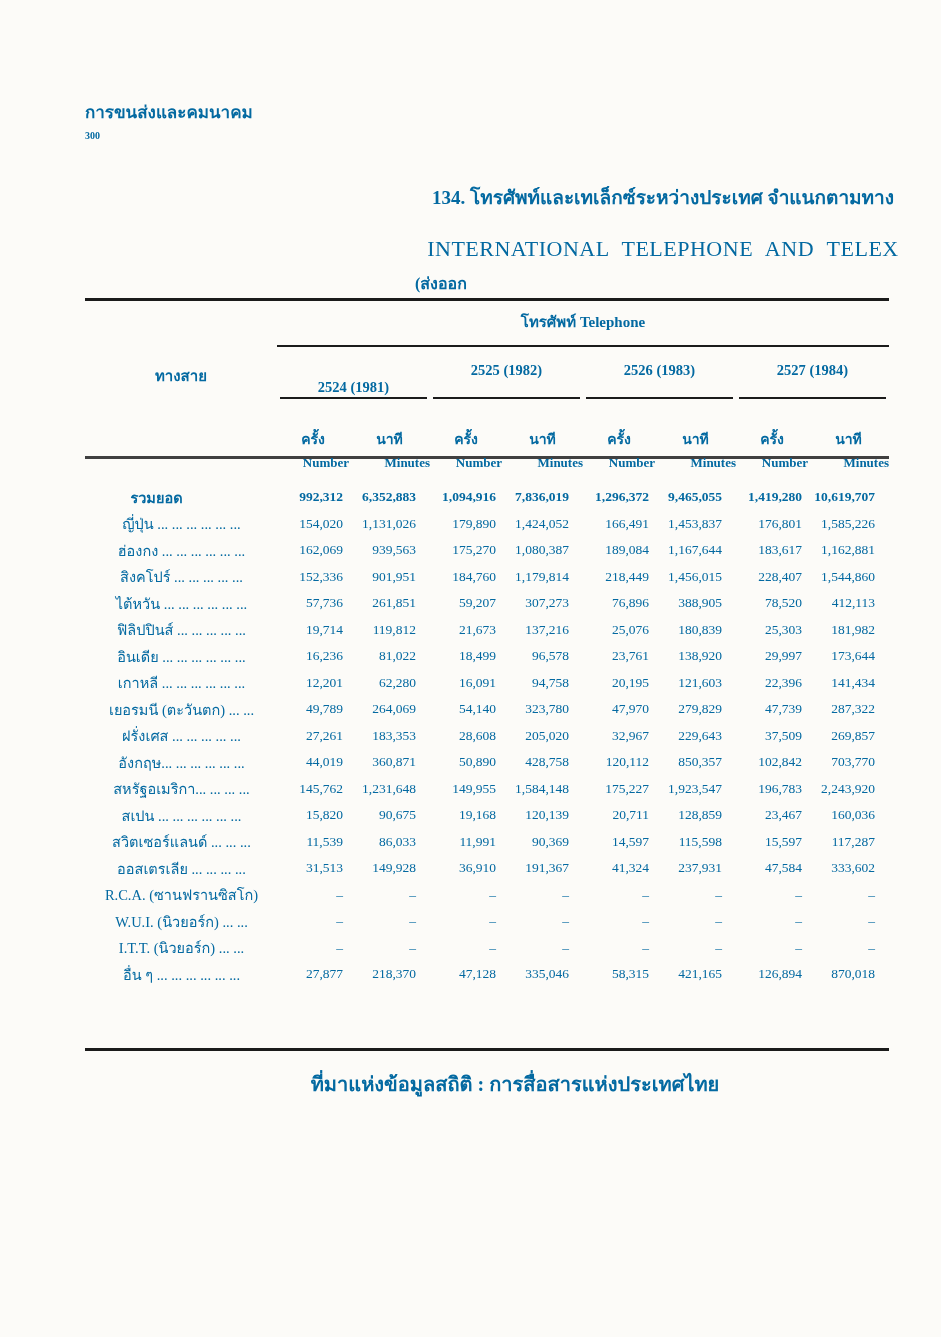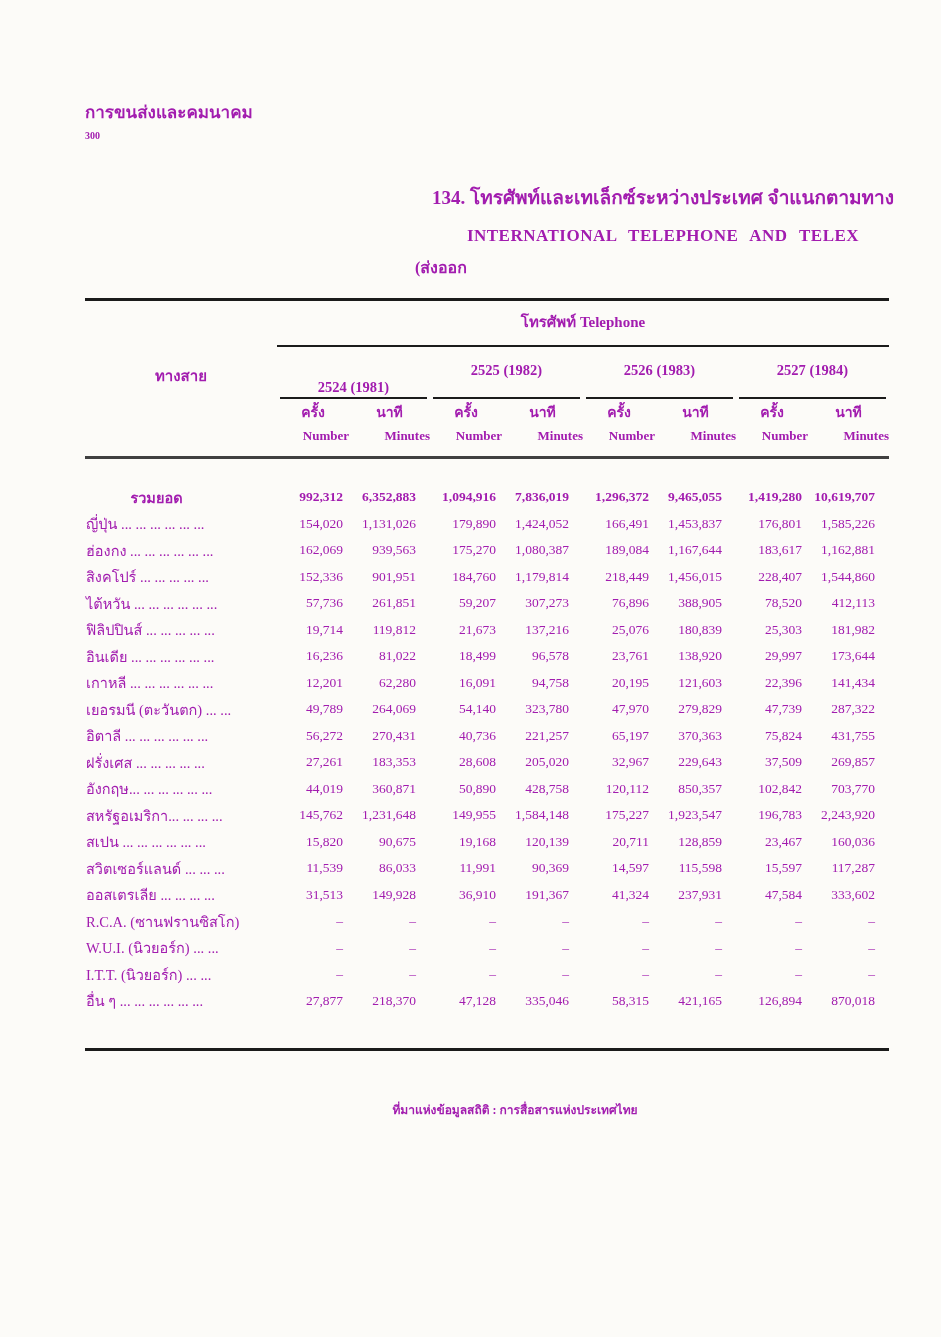--- a/index.html
+++ b/index.html
@@ -1,62 +1,62 @@
 <!DOCTYPE html>
 <html><head>
 <meta charset="utf-8">
 <style>
   html,body { margin:0; padding:0; background:#e8e8e6; }
   .page {
     position:relative; width:941px; height:1337px; margin:0 auto;
-    background:#fcfbf8; color:#a21caf; overflow:hidden;
+    background:#fcfbf8; color:#0369a1; overflow:hidden;
     font-family:"Liberation Serif","DejaVu Serif",serif;
   }
   .corner-title { position:absolute; left:85px; top:98px; font-size:17px; font-weight:bold; }
   .page-number  { position:absolute; left:85px; top:130px; font-size:10px; font-weight:bold; }
 
   .title-block { position:absolute; left:415px; top:182px; width:496px; text-align:center; }
   .title-thai  { font-size:19px; font-weight:bold; white-space:nowrap; }
-  .title-eng   { font-size:17px; font-weight:bold; margin-top:14px; letter-spacing:.5px; word-spacing:7px; }
+  .title-eng   { font-size:22px; font-weight:normal; margin-top:24px; letter-spacing:.5px; word-spacing:7px; }
   .title-paren { text-align:left; padding-right:28px; margin-top:9px; font-size:16px; font-weight:bold; }
 
   .table-head {
     position:absolute; left:85px; top:298px; width:804px; height:155px;
     border-top:3px solid #1b1b1b; border-bottom:3px solid #404040;
   }
   .span-head { position:absolute; left:192px; right:0; top:9px; text-align:center;
                font-size:15px; font-weight:bold; }
   .span-rule { position:absolute; left:192px; right:0; top:44px; height:2px; background:#1b1b1b; }
   .stub-head { position:absolute; left:0; width:192px; top:63px; text-align:center;
                font-size:15px; font-weight:bold; }
   .year-label{ position:absolute; top:61px; text-align:center; font-size:14.5px; font-weight:bold; }
   .year-rule { position:absolute; top:96px; height:2px; background:#1b1b1b; }
   .subhead {
     position:absolute; left:0; top:104px; display:grid;
     grid-template-columns:192px 72px 81px 72px 81px 72px 81px 72px 81px;
   }
-  .subcell  { text-align:center; }
+  .subcell  { text-align:center;margin-top:27px; }
   .sub-thai { font-size:14px; font-weight:bold; line-height:16px; }
   .sub-eng  { font-size:13px; font-weight:bold; margin-top:7px;text-align:right; }
 
   .table-body { position:absolute; left:85px; top:484px; width:804px; }
   .trow {
     display:grid; height:26.5px; align-items:center;
     grid-template-columns:192px 72px 81px 72px 81px 72px 81px 72px 81px;
   }
-  .trow .rlabel { font-size:14.5px; white-space:nowrap; overflow:hidden; padding-left:1px; }
+  .trow .rlabel { font-size:14.5px; white-space:nowrap; overflow:hidden; padding-left:1px;text-align:center; }
   .trow .val    { text-align:right; font-size:13.5px; white-space:nowrap; }
   .trow .val.n  { padding-right:6px; }
   .trow .val.m  { padding-right:14px; }
   .trow.total .rlabel { text-align:center; padding-right:50px; font-weight:bold;font-family:Liberation Serif, serif; }
   .trow.total .val    { font-weight:bold; }
 
   .rule-bottom { position:absolute; left:85px; top:1048px; width:804px; height:3px; background:#1b1b1b; }
   .source-note { position:absolute; left:85px; top:1068px; width:804px; box-sizing:border-box;
-                 padding-left:56px; text-align:center; font-size:12px; font-weight:bold;margin-top:32px; }
+                 padding-left:56px; text-align:center; font-size:20px; font-weight:bold; }
 </style>
 </head>
 <body>
 
 <div class="page">
 
   <div class="corner-title">การขนส่งและคมนาคม</div>
   <div class="page-number">300</div>
 
   <div class="title-block">
@@ -210,31 +210,20 @@
         <div class="val n">49,789</div>
         <div class="val m">264,069</div>
         <div class="val n">54,140</div>
         <div class="val m">323,780</div>
         <div class="val n">47,970</div>
         <div class="val m">279,829</div>
         <div class="val n">47,739</div>
         <div class="val m">287,322</div>
       </div>
       <div class="trow">
-        <div class="rlabel">อิตาลี  ... ... ... ... ... ...</div>
-        <div class="val n">56,272</div>
-        <div class="val m">270,431</div>
-        <div class="val n">40,736</div>
-        <div class="val m">221,257</div>
-        <div class="val n">65,197</div>
-        <div class="val m">370,363</div>
-        <div class="val n">75,824</div>
-        <div class="val m">431,755</div>
-      </div>
-      <div class="trow">
         <div class="rlabel">ฝรั่งเศส  ... ... ... ... ...</div>
         <div class="val n">27,261</div>
         <div class="val m">183,353</div>
         <div class="val n">28,608</div>
         <div class="val m">205,020</div>
         <div class="val n">32,967</div>
         <div class="val m">229,643</div>
         <div class="val n">37,509</div>
         <div class="val m">269,857</div>
       </div>

